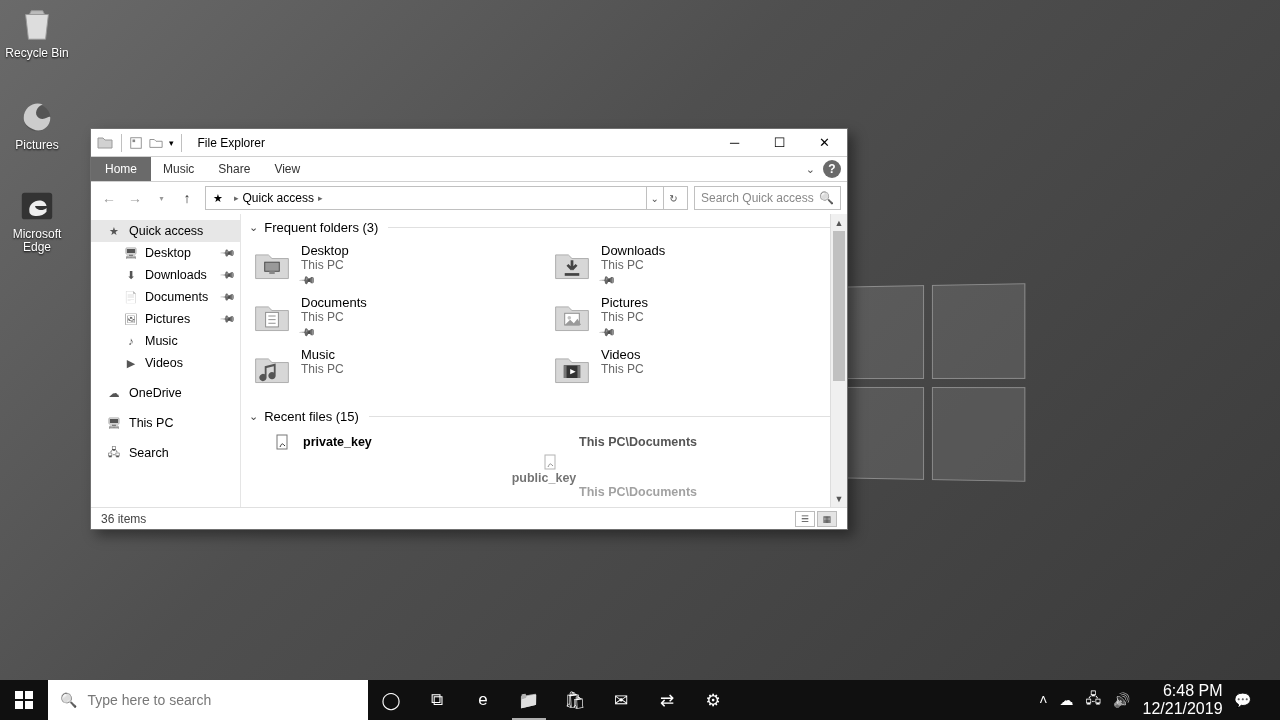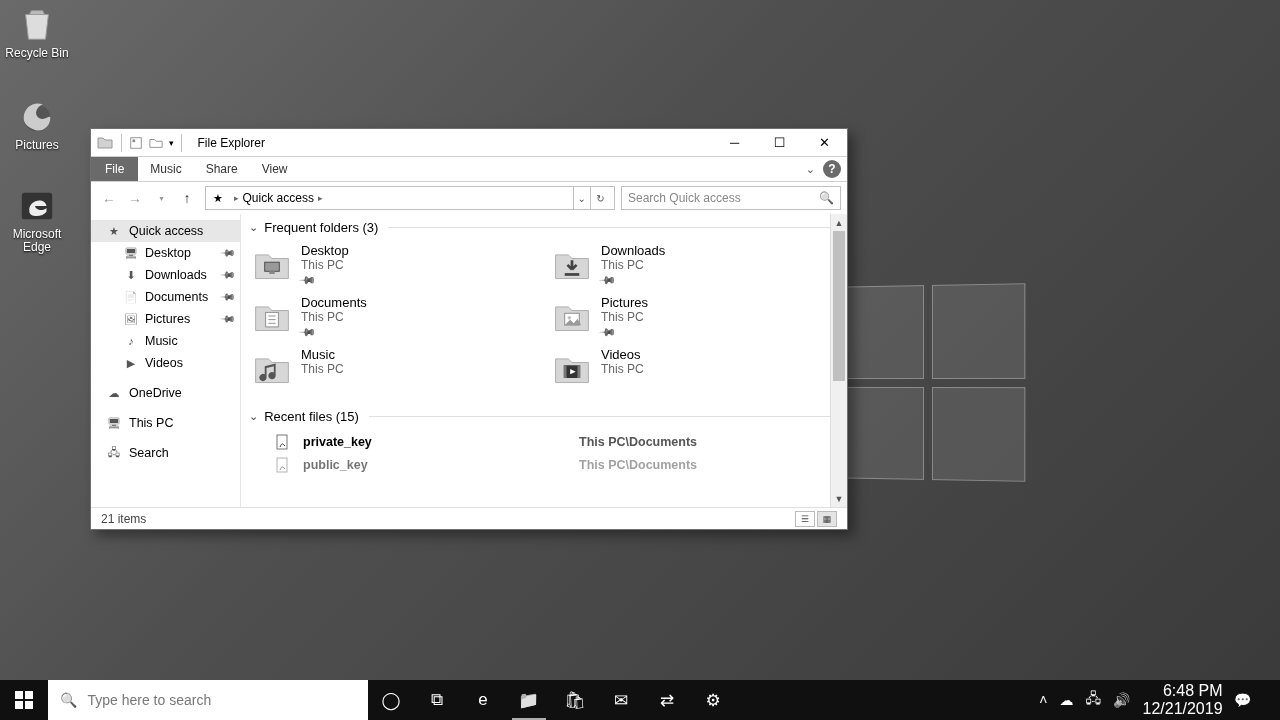--- a/index.html
+++ b/index.html
@@ -38,21 +38,21 @@
 .navbar { height:32px; display:flex; align-items:center; padding:0 6px; gap:2px; }
 .nav-arrow { width:24px; height:24px; display:flex; align-items:center; justify-content:center; color:#999; font-size:14px; border-radius:2px; }
 .nav-arrow.enabled { color:#333; }
 .nav-arrow .dd-small { font-size:8px; margin-left:1px; color:#999; }
 .breadcrumb { flex:1; height:24px; border:1px solid #c0c0c0; display:flex; align-items:center; padding:0 4px; font-size:12px; margin:0 4px; }
 .breadcrumb .bc-ico { width:16px; height:16px; margin-right:4px; display:flex; align-items:center; justify-content:center; font-size:11px; }
 .breadcrumb .sep { margin:0 4px; font-size:9px; color:#666; }
 .breadcrumb .bc-end { margin-left:auto; display:flex; align-items:center; gap:0; }
 .breadcrumb .bc-end span { padding:0 4px; font-size:10px; color:#555; border-left:1px solid #c0c0c0; height:22px; display:flex; align-items:center;}
 .refresh { width:20px; height:22px; font-size:12px; display:flex; align-items:center; justify-content:center; }
-.search { width:220px; height:24px; border:1px solid #c0c0c0; display:flex; align-items:flex-end; font-size:12px; color:#888; padding:4px 6px; }
+.search { width:147px; height:24px; border:1px solid #c0c0c0; display:flex; align-items:flex-end; font-size:12px; color:#888; padding:4px 6px; }
 .search .mag { margin-left:auto; color:#555; font-size:12px; }
 
 .body { flex:1; display:flex; min-height:0; position:relative; }
 
 .nav-pane { width:150px; border-right:1px solid #e5e5e5; padding-top:6px; font-size:12.5px; overflow:hidden; }
 .np-item { height:22px; display:flex; align-items:center; padding-left:22px; position:relative; cursor:pointer; }
 .np-item.sel { background:#d9eaf9; }
 .np-item .np-ico { width:16px; height:16px; margin-right:6px; display:flex; align-items:center; justify-content:center; font-size:11px; color:#555; }
 .np-item .pin { position:absolute; right:6px; font-size:10px; color:#666; transform:rotate(45deg); }
 .np-item.sub { padding-left:32px; }
@@ -164,21 +164,21 @@
     <span class="divider"></span>
     <span class="title-txt">File Explorer</span>
     <div class="win-ctrls">
       <div>─</div>
       <div>☐</div>
       <div class="close">✕</div>
     </div>
   </div>
 
   <div class="ribbon-tabs">
-    <div class="file-tab">File</div>
+    <div class="file-tab">Home</div>
     <div class="tab">Music</div>
     <div class="tab">Share</div>
     <div class="tab">View</div>
     <div class="right">
       <span class="expand">⌄</span>
       <span class="help">?</span>
     </div>
   </div>
 
   <div class="navbar">
@@ -344,21 +344,21 @@
           <div class="recent-row">
             <span class="r-icon">
               <svg width="18" height="18" viewBox="0 0 18 18">
                 <rect x="3" y="2" width="10" height="14" fill="#fff" stroke="#777"></rect>
                 <path d="M6 14c2-4 2-4 5-1" stroke="#333" fill="none"></path>
               </svg>
             </span>
             <span class="r-name">private_key</span>
             <span class="r-path">This PC\Documents</span>
           </div>
-          <div class="recent-row" style="opacity: 0.55;">
+          <div class="recent-row" style="opacity: 0.55; flex-direction: column;">
             <span class="r-icon">
               <svg width="18" height="18" viewBox="0 0 18 18">
                 <rect x="3" y="2" width="10" height="14" fill="#fff" stroke="#777"></rect>
                 <path d="M6 14c2-4 2-4 5-1" stroke="#333" fill="none"></path>
               </svg>
             </span>
             <span class="r-name">public_key</span>
             <span class="r-path">This PC\Documents</span>
           </div>
         </div>
@@ -366,21 +366,21 @@
       <div class="vscroll">
         <div class="sbtn">▲</div>
         <div class="thumb" style="flex:0 0 150px; margin-top:0"></div>
         <div style="flex:1"></div>
         <div class="sbtn">▼</div>
       </div>
     </div>
   </div>
 
   <div class="status">
-    <span>21 items</span>
+    <span>36 items</span>
     <div class="view-btns">
       <div>☰</div>
       <div class="active">▦</div>
     </div>
   </div>
 </div>
 
 <div class="taskbar">
   <div class="start">
       <div class="swin">

